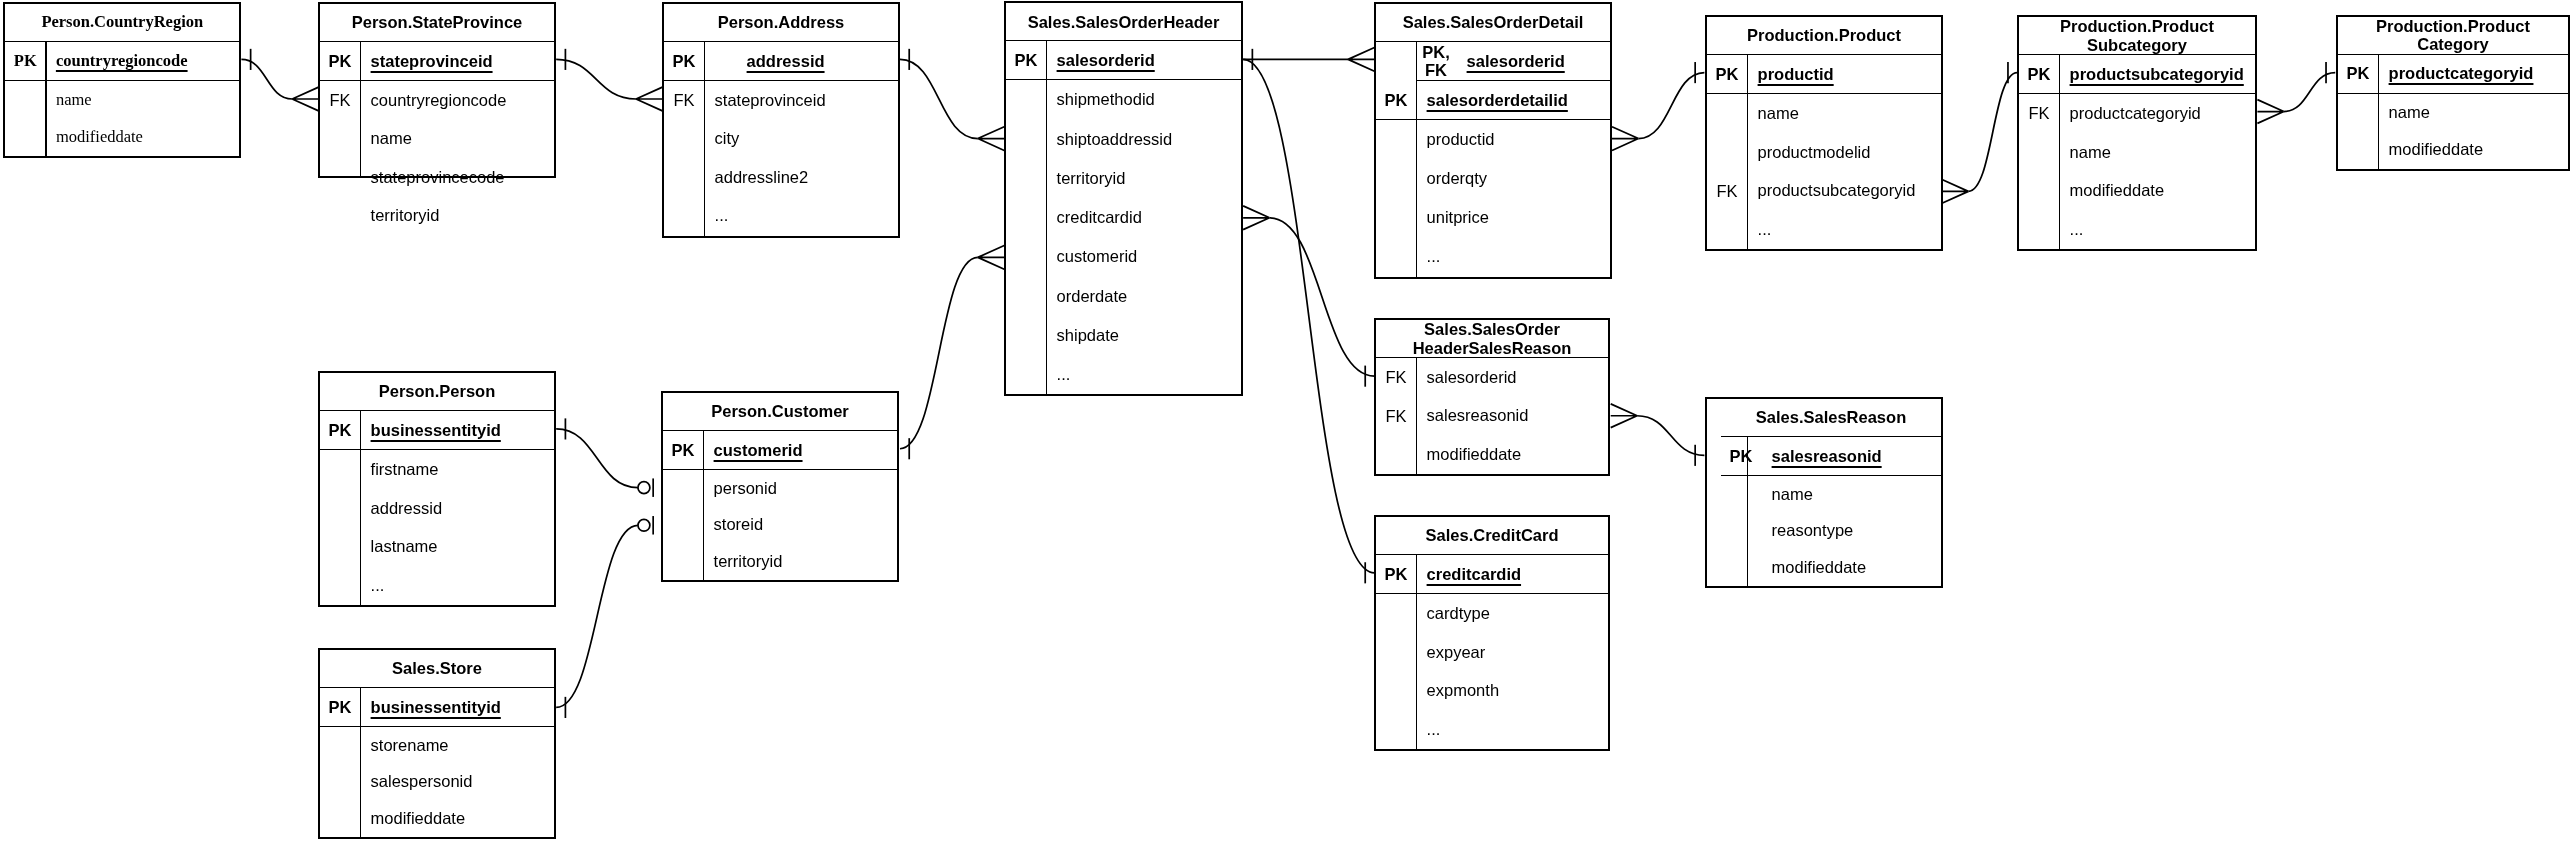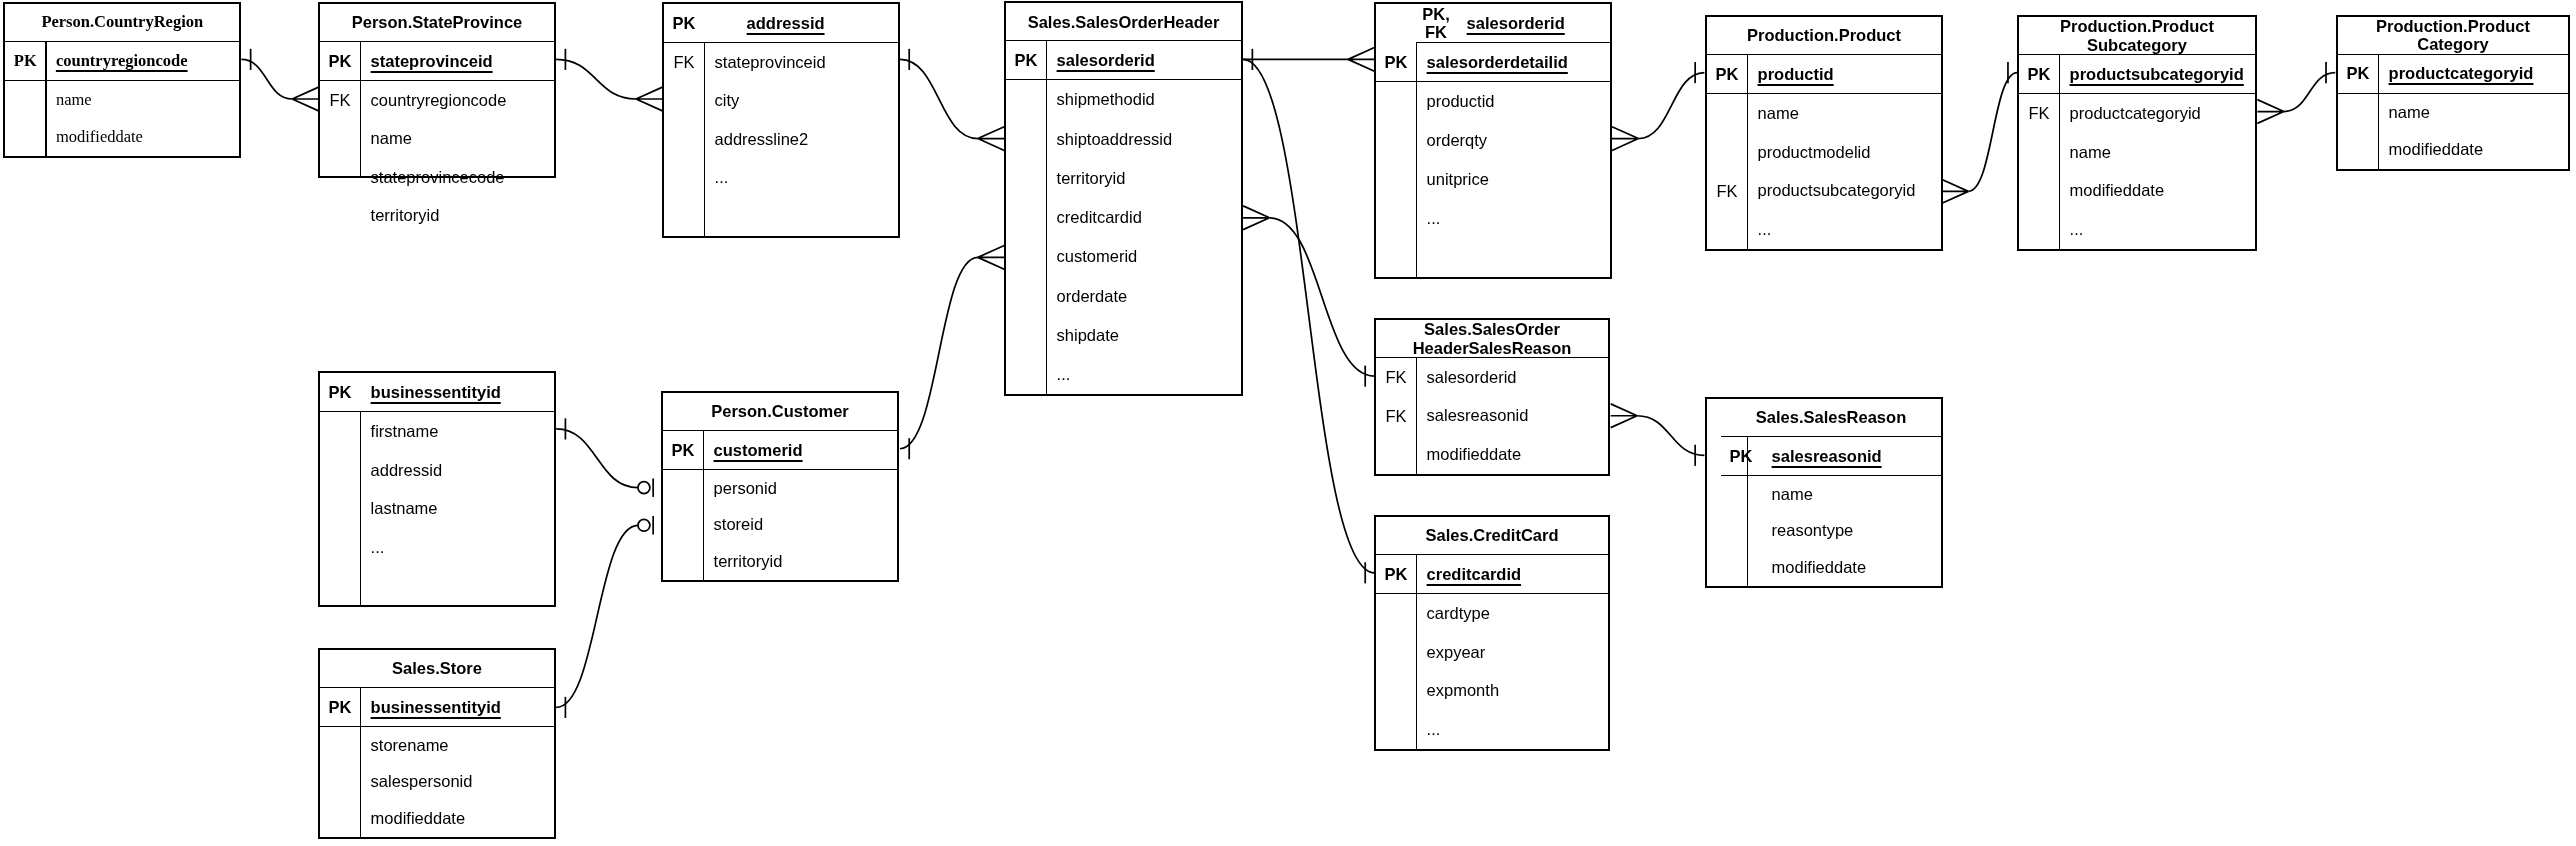--- a/index.html
+++ b/index.html
@@ -134,20 +134,21 @@
           <div class="alabel">stateprovincecode</div>
         </div>
         <div class="arow">
           <div class="kcell"></div>
           <div class="alabel">territoryid</div>
         </div>
       </div>
       <div class="vline" style="top: 38px; bottom: 0px;"></div>
     </div>
     <div class="entity" style="left: 662px; top: 2px; width: 238px; height: 236px;">
+      <div class="title" style="height: 38px;">Person.Address</div>
       <div class="keyrow" style="height: 39px;">
         <div class="kcell pk">PK</div>
         <div class="alabel pk" style="align-self: center; margin-left: 32px;">addressid</div>
       </div>
       <div class="attrs" style="height: 154px;">
         <div class="arow">
           <div class="kcell">FK</div>
           <div class="alabel">stateprovinceid</div>
         </div>
         <div class="arow">
@@ -201,20 +202,21 @@
           <div class="alabel">shipdate</div>
         </div>
         <div class="arow">
           <div class="kcell"></div>
           <div class="alabel">...</div>
         </div>
       </div>
       <div class="vline" style="top: 38px; bottom: 0px;"></div>
     </div>
     <div class="entity" style="left: 1374px; top: 2px; width: 238px; height: 277px;">
+      <div class="title" style="height: 38px;">Sales.SalesOrderDetail</div>
       <div class="keyrow" style="height: 39px; margin-left: 40px;">
         <div class="kcell pk">PK,
 FK</div>
         <div class="alabel pk" style="align-self: center;">salesorderid</div>
       </div>
       <div class="keyrow" style="height: 39px;">
         <div class="kcell pk">PK</div>
         <div class="alabel pk" style="align-self: center;">salesorderdetailid</div>
       </div>
       <div class="attrs" style="height: 156px;">
@@ -370,20 +372,21 @@
           <div class="alabel">name</div>
         </div>
         <div class="arow">
           <div class="kcell"></div>
           <div class="alabel">modifieddate</div>
         </div>
       </div>
       <div class="vline" style="top: 38px; bottom: 0px;"></div>
     </div>
     <div class="entity" style="left: 318px; top: 371px; width: 238px; height: 236px;">
+      <div class="title" style="height: 38px;">Person.Person</div>
       <div class="keyrow" style="height: 39px;">
         <div class="kcell pk">PK</div>
         <div class="alabel pk" style="align-self: center;">businessentityid</div>
       </div>
       <div class="attrs" style="height: 155px;">
         <div class="arow">
           <div class="kcell"></div>
           <div class="alabel">firstname</div>
         </div>
         <div class="arow">

